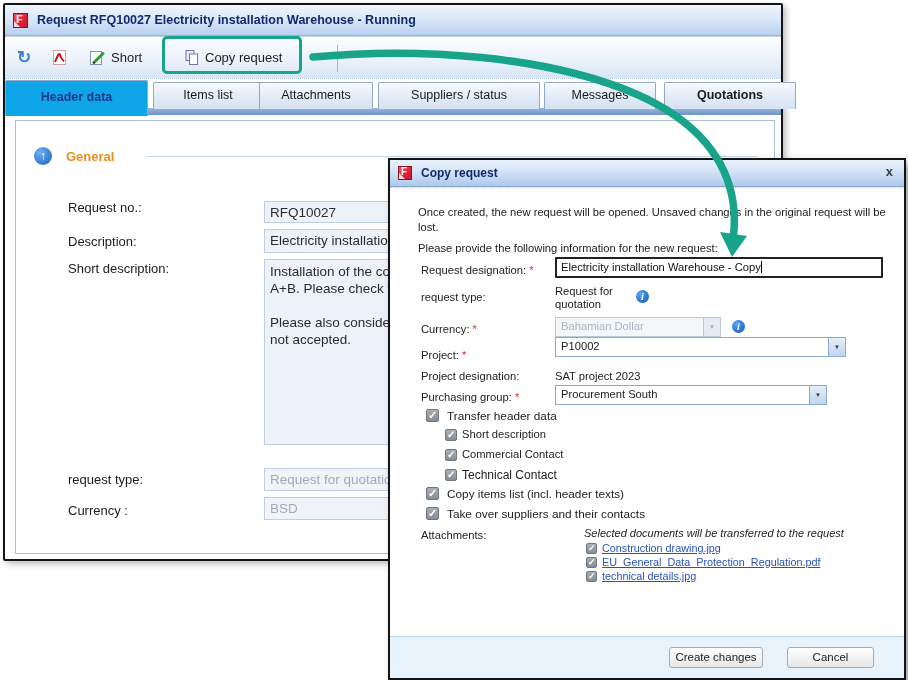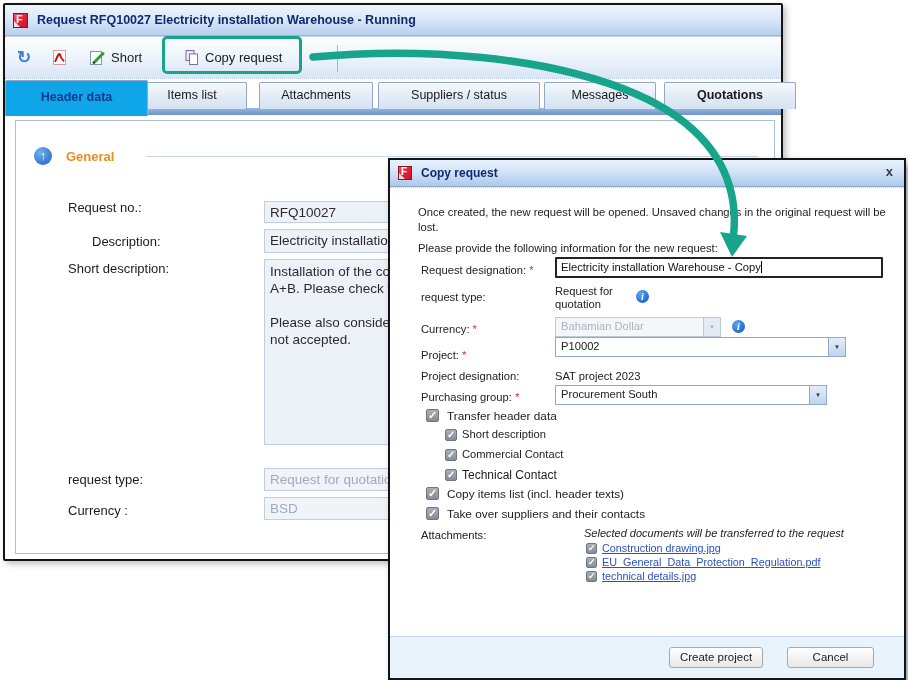--- a/index.html
+++ b/index.html
@@ -145,36 +145,36 @@
           <rect x="6.5" y="5" width="8" height="10.5" fill="#fff" stroke="#7a6faf"></rect>
         </svg>
         <span>Copy request</span>
       </div>
       <div class="sep"></div>
     </div>
 
     <div class="tabstrip">
       <div class="band"></div>
       <div class="tab active" style="left:0;   width:143px;">Header data</div>
-      <div class="tab" style="left:132px;width:110px;">Items list</div>
+      <div class="tab" style="left:148px;width:110px;">Items list</div>
       <div class="tab" style="left:373px;width:162px;">Suppliers / status</div>
       <div class="tab" style="left:254px;width:114px;">Attachments</div>
       <div class="tab" style="left:539px;width:112px;">Messages</div>
       <div class="tab" style="left:659px;width:132px;font-weight:bold;">Quotations</div>
     </div>
 
     <div class="content">
       <span class="sec-icon">↑</span>
       <span class="sec-title">General</span>
       <span class="sec-line"></span>
 
       <span class="lbl" style="left:52px;top:79px;">Request no.:</span>
       <div class="inp" style="top:80px;height:22px;">RFQ10027</div>
 
-      <span class="lbl" style="left:52px;top:113px;margin-left:24px;">Description:</span>
+      <span class="lbl" style="left:52px;top:113px;">Description:</span>
       <div class="inp" style="top:108px;height:24px;">Electricity installation Warehouse</div>
 
       <span class="lbl" style="left:52px;top:140px;">Short description:</span>
       <div class="ta" style="top:138px;">Installation of the complete electricity
 A+B. Please check the drawings.
 
 Please also consider that partial offers are
 not accepted.</div>
 
       <span class="lbl" style="left:52px;top:351px;">request type:</span>
@@ -246,21 +246,21 @@
       <a class="flink" style="left:212px;top:354px;">Construction drawing.jpg</a>
 
       <span class="cb tiny" style="left:196px;top:369px;"></span>
       <a class="flink" style="left:212px;top:368px;">EU_General_Data_Protection_Regulation.pdf</a>
 
       <span class="cb tiny" style="left:196px;top:383px;"></span>
       <a class="flink" style="left:212px;top:382px;">technical details.jpg</a>
     </div>
 
     <div class="dlg-footer">
-      <div class="btn-std" style="right:141px;width:94px;">Create project</div>
+      <div class="btn-std" style="right:141px;width:94px;">Create changes</div>
       <div class="btn-std" style="right:30px;width:87px;">Cancel</div>
     </div>
   </div>
 
   <svg class="arrow-svg" width="908" height="680" viewBox="0 0 908 680">
     <path d="M 313 57 C 420 47, 548 56, 636 94 C 700 122, 727 162, 733 202 C 735 216, 735 226, 733 238" fill="none" stroke="#18a38b" stroke-width="7.5" stroke-linecap="round"></path>
     <polygon points="720,232 747,236 732,257" fill="#18a38b"></polygon>
   </svg>
 
 </div>

